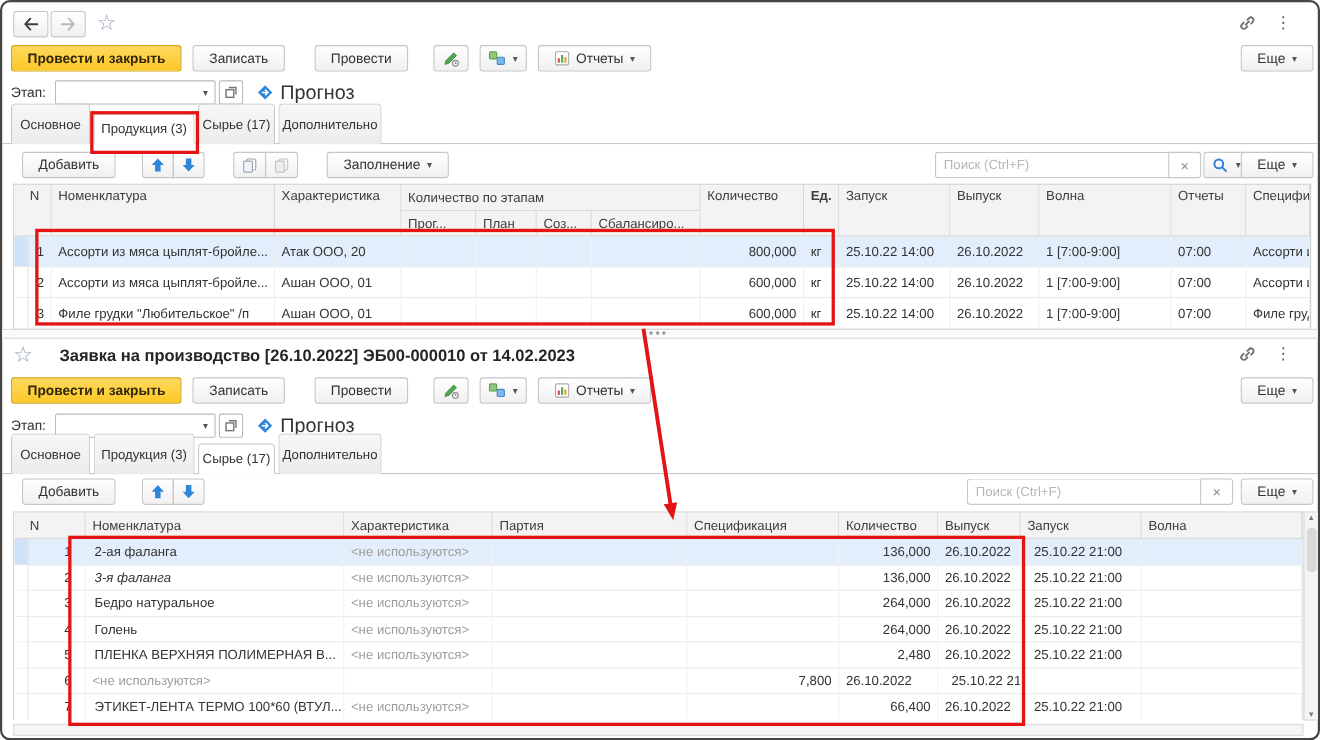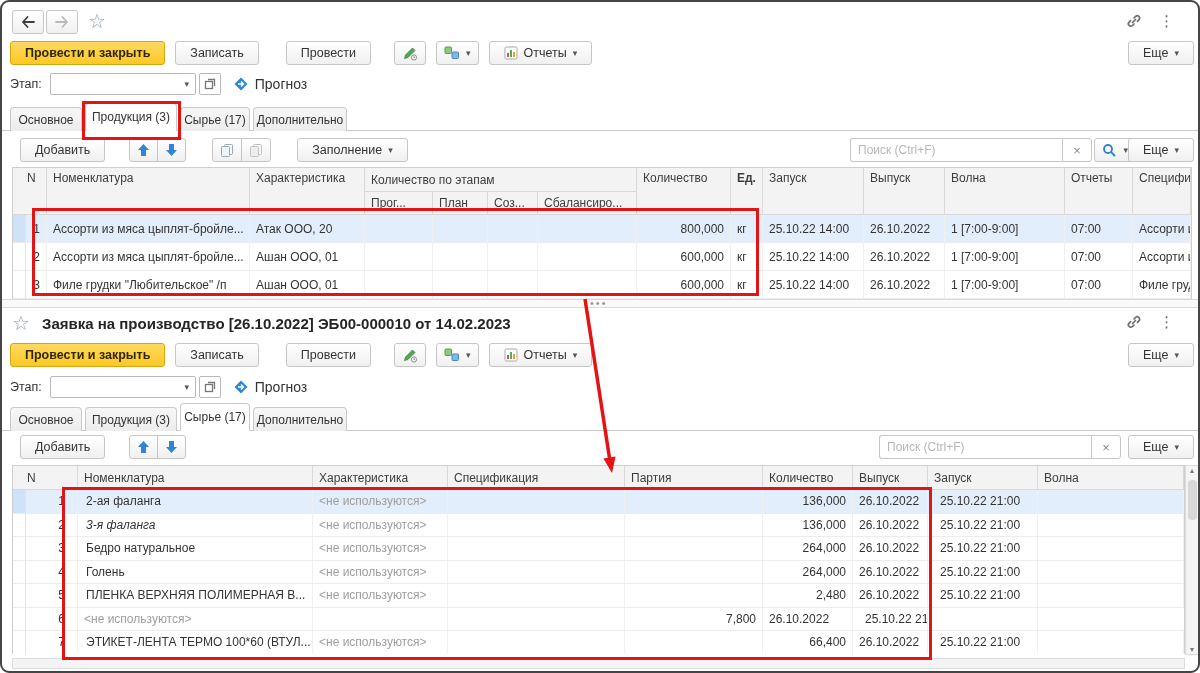--- a/index.html
+++ b/index.html
@@ -19,25 +19,25 @@
   .star{font-size:20px;color:#94a2b8;line-height:1;}
   .dotsv{font-size:15px;color:#5f5f5f;line-height:1;}
   .title{font-size:15px;font-weight:700;color:#252525;white-space:nowrap;}
   
   .lbl{font-size:12.5px;color:#333;}
   .combo{display:flex;align-items:center;height:22px;border:1px solid #b9b9b9;border-radius:2px;background:#fff;}
   .combo input{border:none;outline:none;width:128px;height:18px;padding:0 5px;font-size:12px;}
   .combo .dd{width:16px;text-align:center;color:#555;font-size:9px;}
   .sqbtn{width:22px;height:22px;border:1px solid #b9b9b9;border-radius:2px;background:#fff;
          display:inline-flex;align-items:center;justify-content:center;margin-left:3px;}
-  .linkcmd{font-size:14px;color:#333;cursor:pointer;}
+  .linkcmd{font-size:18px;color:#333;cursor:pointer;}
   
   .tabs{position:absolute;left:0;width:1196px;height:28px;display:flex;align-items:flex-end;
         padding-left:8px;gap:3px;border-bottom:1px solid #c9c9c9;}
-  .tab{height:24px;display:flex;align-items:center;justify-content:center;font-size:12px;
+  .tab{height:37px;display:flex;align-items:center;justify-content:center;font-size:12px;
        background:linear-gradient(#f7f7f7,#ececec);border:1px solid #c9c9c9;border-bottom:none;
        border-radius:4px 4px 0 0;margin-bottom:-1px;cursor:pointer;}
   .tab.active{background:#fff;height:28px;border-bottom:1px solid #fff;z-index:2;font-weight:400;}
   
   .searchwrap{display:flex;height:24px;}
   .searchwrap input{width:212px;border:1px solid #c6c6c6;border-right:none;border-radius:3px 0 0 3px;
                     padding:0 7px;font-size:12px;outline:none;color:#333;}
   input::placeholder{color:#b7b7b7;}
   .xbtn{width:30px;border:1px solid #c6c6c6;border-radius:0 3px 3px 0;background:#fff;display:flex;
         align-items:center;justify-content:center;color:#8a8a8a;font-size:13px;cursor:pointer;}
@@ -294,21 +294,21 @@
     </div>
   </div>
 
   <div class="splitter" style="top:297px;">
     <span class="spdots">•••</span>
   </div>
 
   <div class="abs" style="left:0;top:306px;width:1196px;height:363px;">
 
     <span class="star abs" style="left:10px;top:5px;">☆</span>
-    <div class="title abs" style="left:40px;top:7px;text-align:right;">Заявка на производство [26.10.2022] ЭБ00-000010 от 14.02.2023</div>
+    <div class="title abs" style="left:52px;top:7px;text-align:right;">Заявка на производство [26.10.2022] ЭБ00-000010 от 14.02.2023</div>
     <span class="abs" style="left:1124px;top:6px;">
       <svg width="16" height="16" viewBox="0 0 16 16" fill="none" stroke="#6f6f6f" stroke-width="1.7" stroke-linecap="round">
           <path d="M6.5 9.5 l3-3"></path>
           <path d="M8 5 l1.5-1.5 a2.4 2.4 0 0 1 3.4 3.4 L11.4 8.4"></path>
           <path d="M8 11 l-1.5 1.5 a2.4 2.4 0 0 1 -3.4-3.4 L4.6 7.6"></path>
         </svg>
     </span>
     <span class="dotsv abs" style="left:1157px;top:6px;">⋮</span>
     <span class="sliver" style="left:1191px;top:6px;">⋮</span>
 
@@ -407,22 +407,22 @@
       <span>Еще</span>
         <span class="caret">▾</span>
     </button>
 
     <div class="tbl" style="left:10px;top:157px;width:1173px;height:189px;">
       <div class="bgrid" style="grid-template-rows:24px;">
         <div class="h mid"></div>
         <div class="h mid">N</div>
         <div class="h mid">Номенклатура</div>
         <div class="h mid">Характеристика</div>
+        <div class="h mid">Партия</div>
         <div class="h mid">Спецификация</div>
-        <div class="h mid">Партия</div>
         <div class="h mid">Количество</div>
         <div class="h mid">Выпуск</div>
         <div class="h mid">Запуск</div>
         <div class="h mid">Волна</div>
       </div>
       <div class="bgrid brow sel">
         <div class="c mk"></div>
         <div class="c r" style="padding-right:12px;">1</div>
         <div class="c" style="padding-left:8px;">2-ая фаланга</div>
         <div class="c gray">&lt;не используются&gt;</div>

